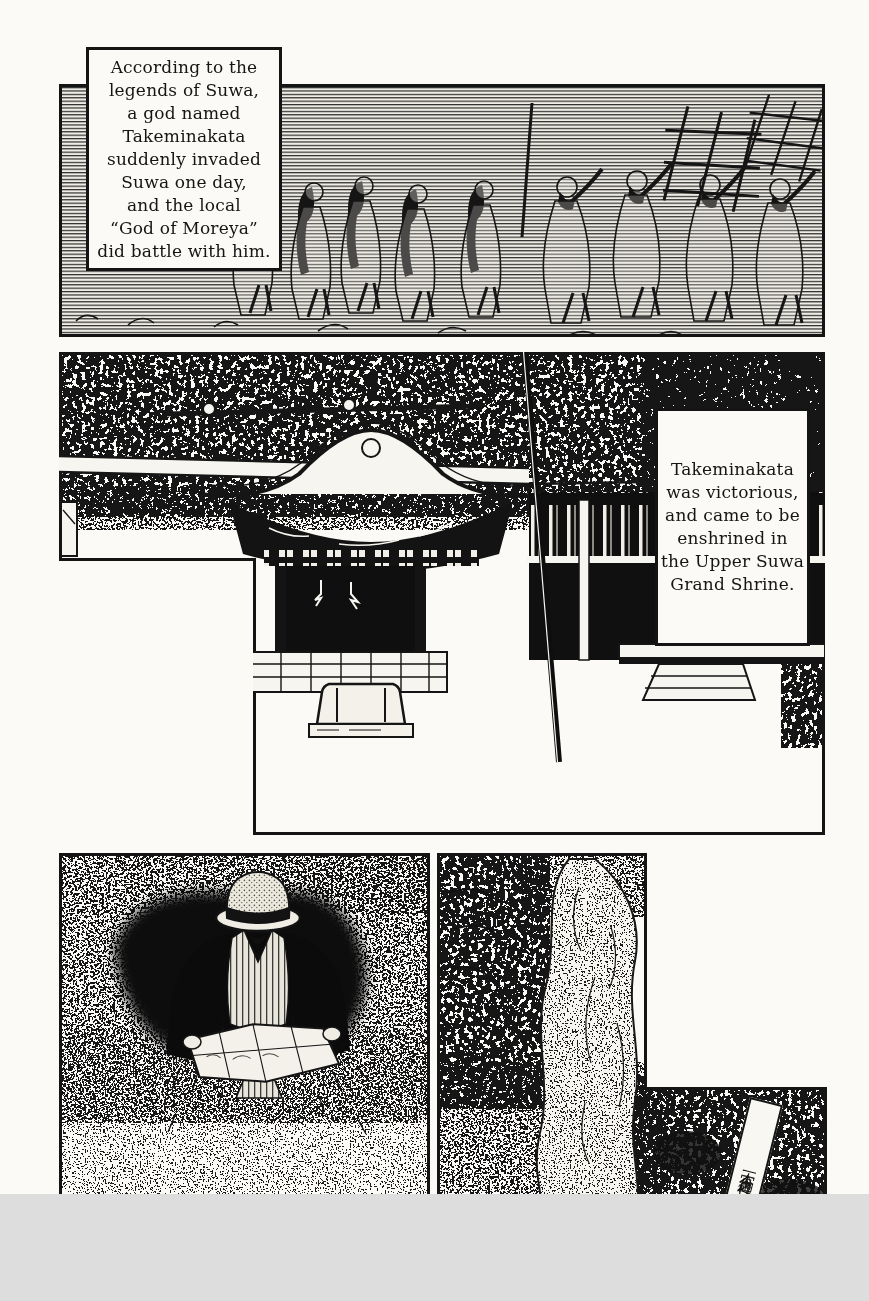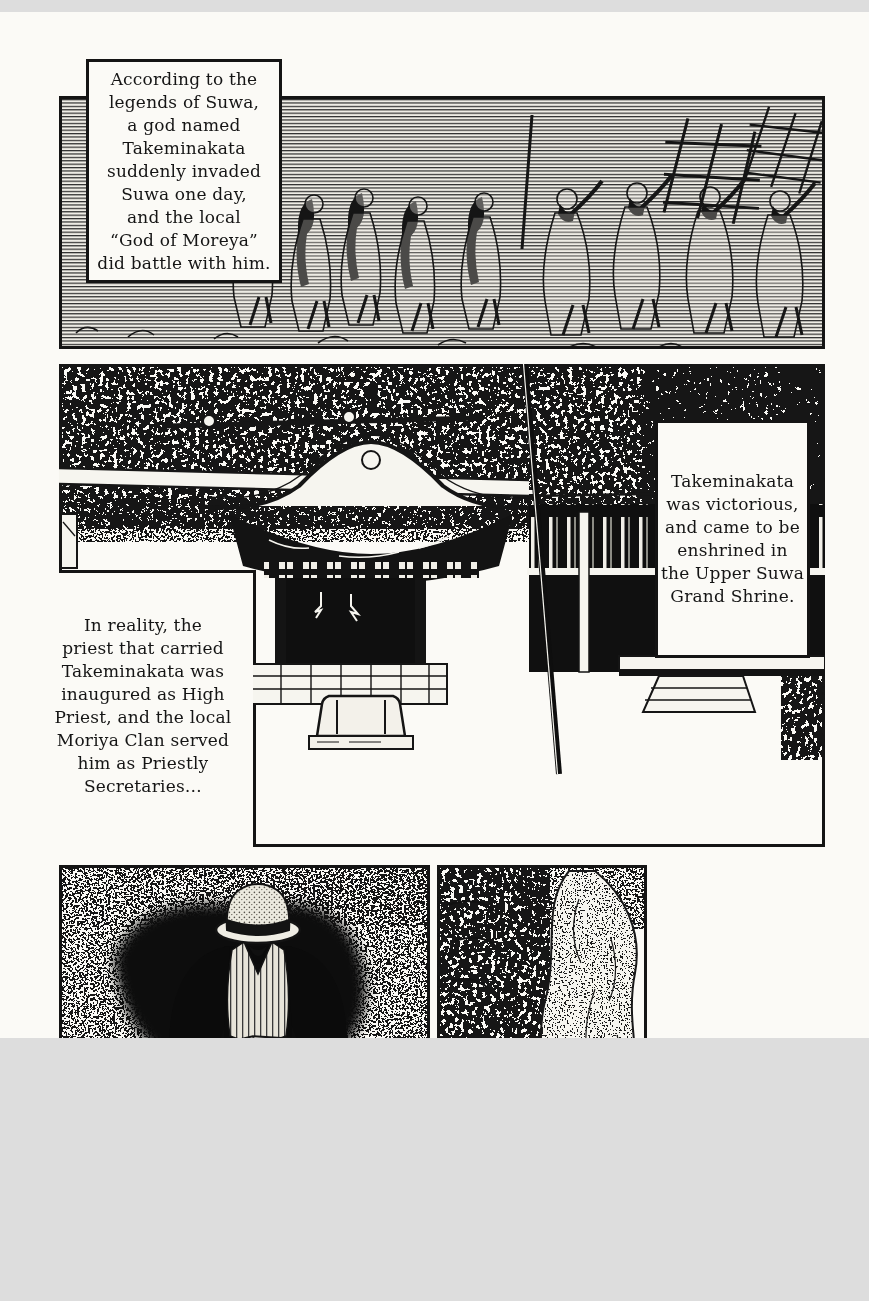--- a/index.html
+++ b/index.html
@@ -1,17 +1,17 @@
 <!DOCTYPE html>
 <html><head>
 <meta charset="utf-8">
 <style>
   html,body { margin:0; padding:0; background:#ddd; }
   .page {
-    position:relative; width:869px; height:1026px; margin:12px auto;
+    position:relative; width:869px; height:1194px; margin:0 auto;
     background:#fbfaf6; overflow:hidden;
     font-family:"DejaVu Serif","Liberation Serif",serif;
   }
   .panel {
     position:absolute; box-sizing:border-box;
     border:3px solid #141414; background:#fbfaf6;
   }
   .panel svg { display:block; width:100%; height:100%; }
   .abs-svg { position:absolute; }
   .cap {
@@ -226,28 +226,20 @@
 did battle with him.</span>
   </div>
   <div class="cap boxed" id="cap2">
     <span>Takeminakata
 was victorious,
 and came to be
 enshrined in
 the Upper Suwa
 Grand Shrine.</span>
   </div>
-  <div class="cap" id="cap3">In reality, the
-priest that carried
-Takeminakata was
-inaugured as High
-Priest, and the local
-Moriya Clan served
-him as Priestly
-Secretaries…</div>
 
   <section class="panel" id="p-bl">
     <svg viewBox="0 0 365 373" preserveAspectRatio="none">
       <rect width="365" height="373" fill="#fbfaf6"></rect>
       <ellipse cx="182" cy="118" rx="180" ry="124" filter="url(#spM)"></ellipse>
       <rect x="0" y="0" width="365" height="52" filter="url(#spM)"></rect>
       <path d="M52,92 Q66,44 132,36 L238,36 Q292,48 302,104 Q310,150 280,182 L206,200 L116,198 Q60,168 52,92 Z" fill="#0b0b0b" filter="url(#bblur)"></path>
       <rect x="0" y="188" width="365" height="150" filter="url(#spS)"></rect>
       <g transform="translate(196,38)">
         <rect x="-34" y="40" width="68" height="100" fill="#0b0b0b"></rect>

